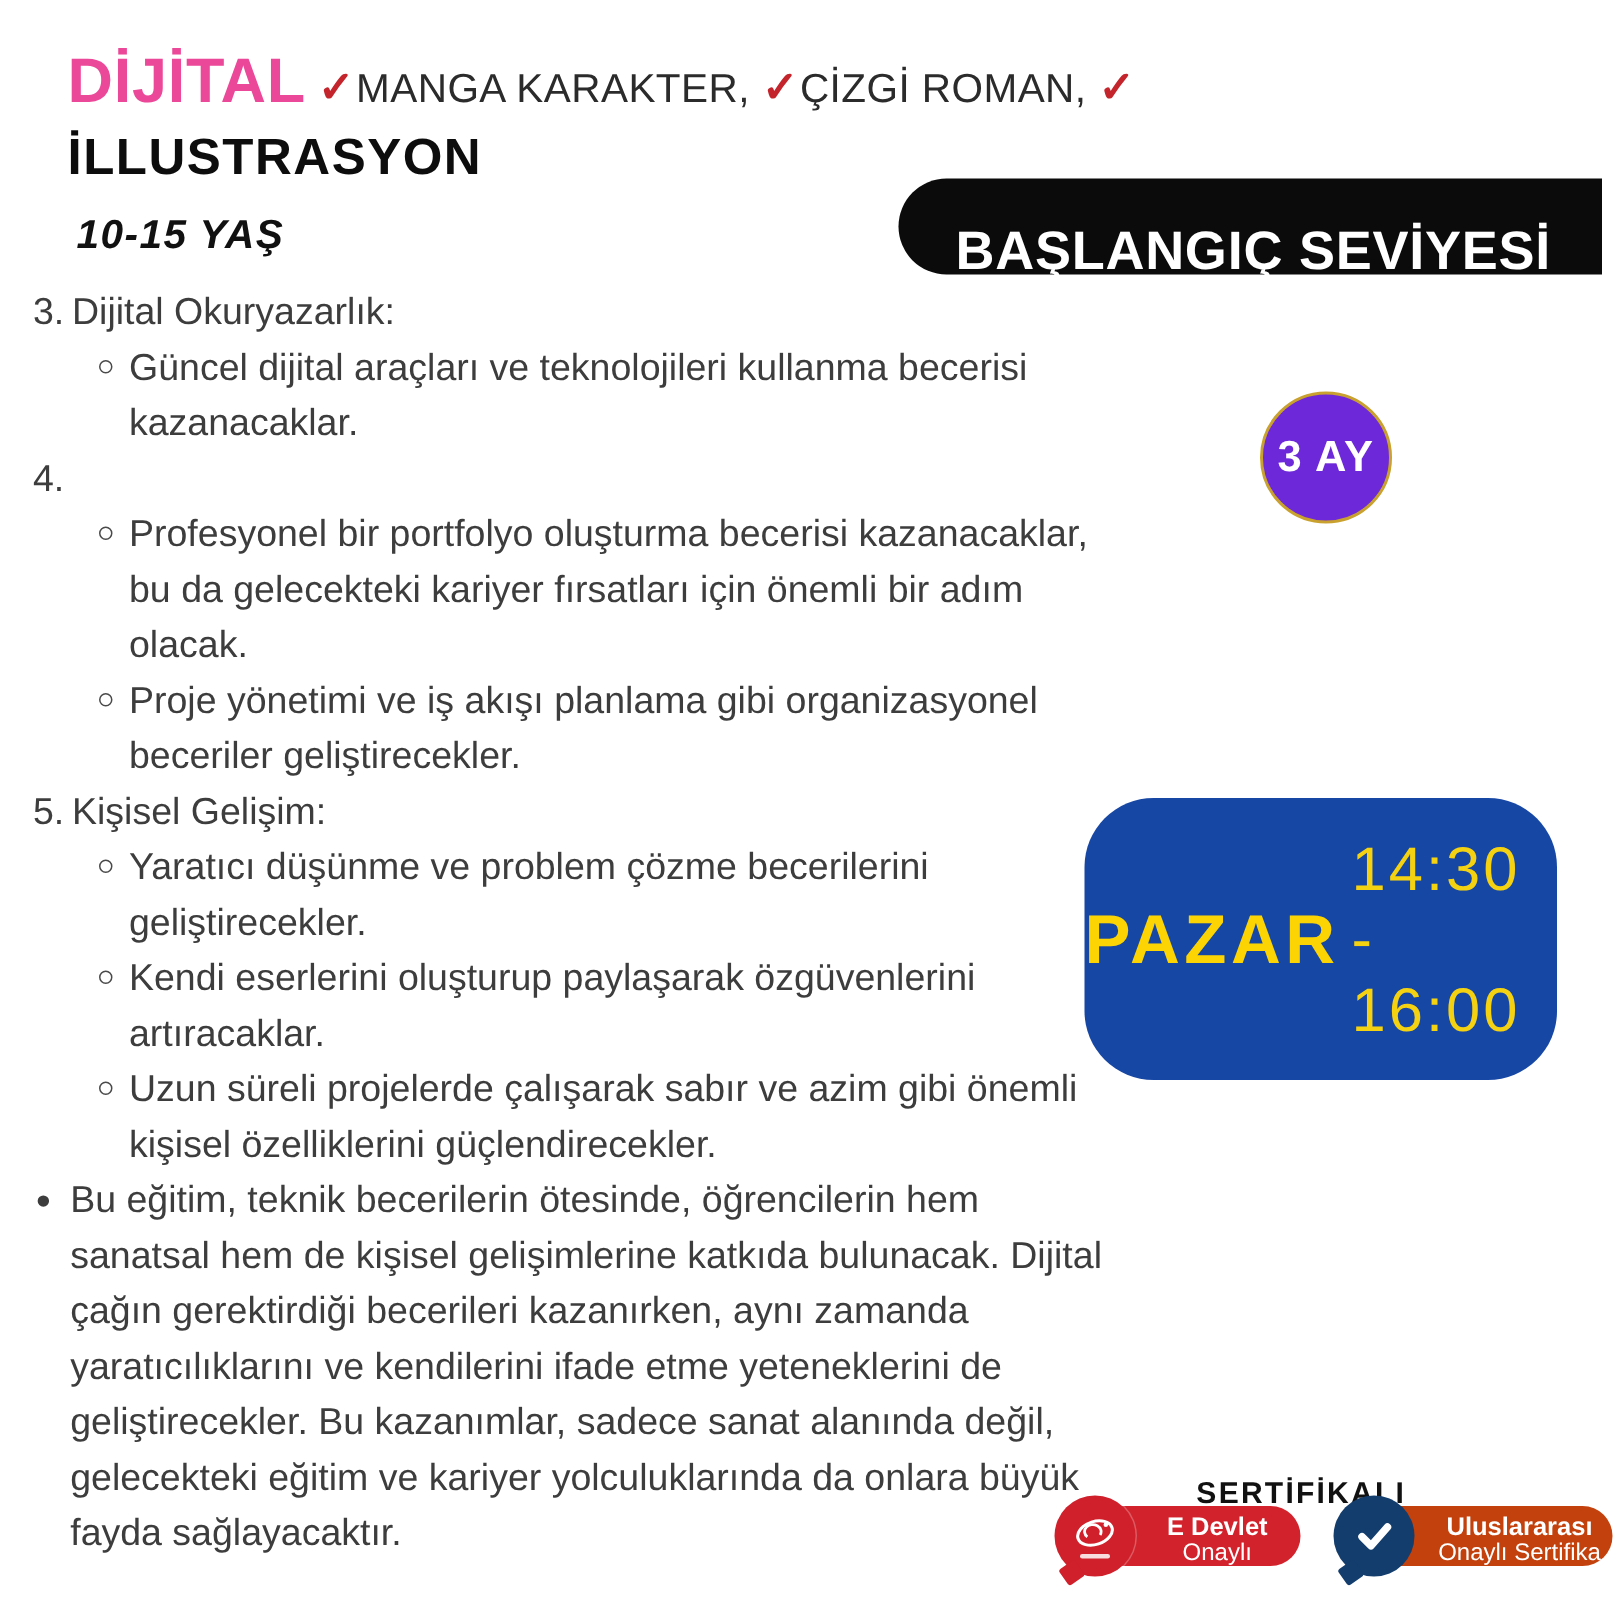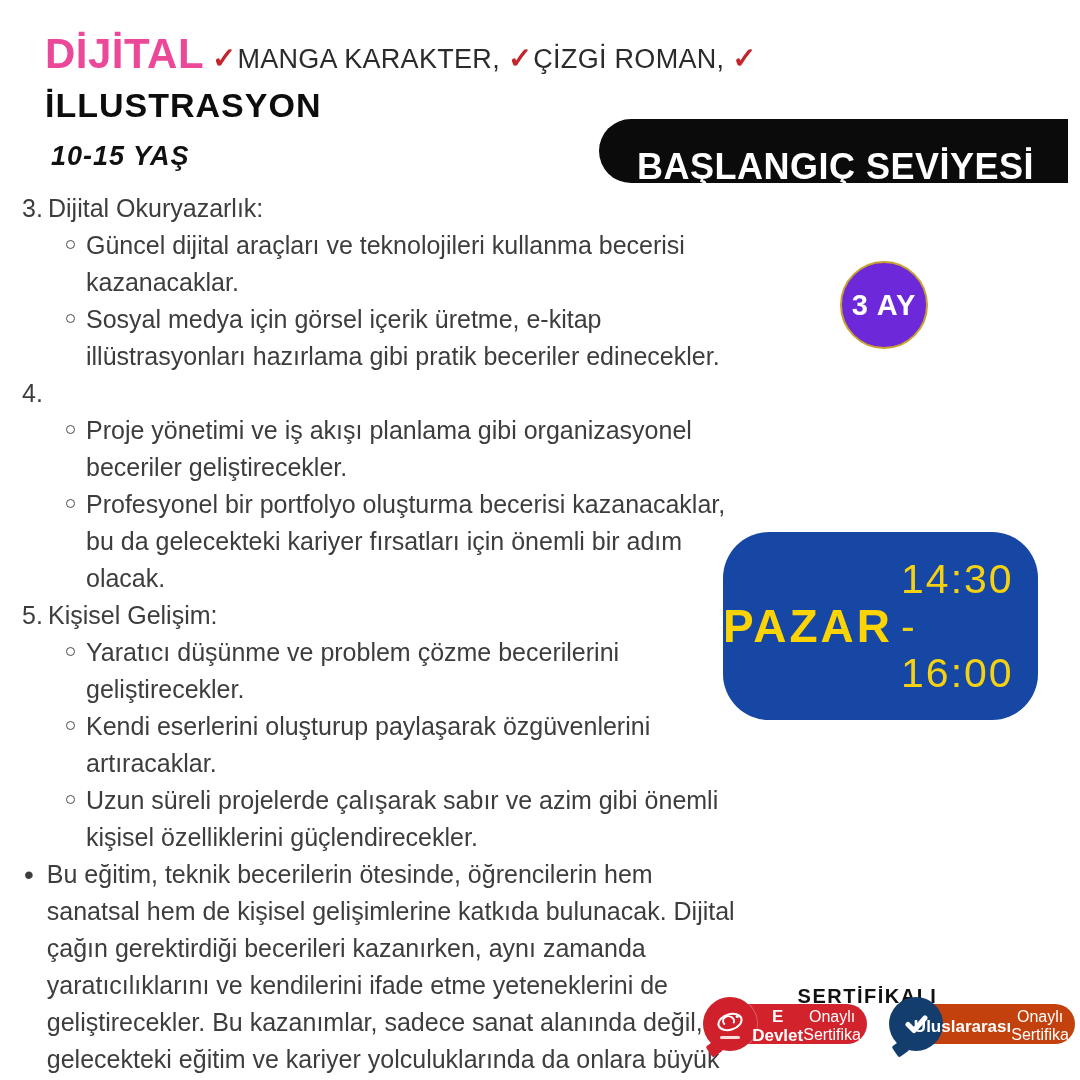--- a/index.html
+++ b/index.html
@@ -86,21 +86,21 @@
   .cert-heading {
     position:absolute; left:750px; top:973px; width:235px;
     text-align:center; font-size:20px; font-weight:700;
     letter-spacing:1.5px; color:#111;margin-top:12px;
   }
   .badge { position:absolute; height:40px; border-radius:21px; }
   .badge-red  { left:706px; top:1004px; width:161px; background:#d2232d; }
   .badge-blue { left:905px; top:1004px; width:170px; background:#c2410c; }
   .badge-text {
     position:absolute; top:4px; bottom:0; right:6px;
-    display:flex; flex-direction:row; align-items:center; justify-content:flex-end;
+    display:flex; flex-direction:column; align-items:center; justify-content:flex-start;
     color:#fff; text-align:center;
   }
   .badge-red  .badge-text { left:56px; }
   .badge-blue .badge-text { left:52px; }
   .badge-line1 { font-size:17px; font-weight:700; line-height:19px; }
   .badge-line2 { font-size:16px; font-weight:400; line-height:18px; }
   .badge-circle {
     position:absolute; width:54px; height:54px; border-radius:50%;
     top:-7px; display:flex; flex-direction:column;
     align-items:center; justify-content:center;
@@ -155,39 +155,35 @@
     <div class="item">
       <div class="item-head">
         <span class="item-number">3.</span>
         <span class="item-title">Dijital Okuryazarlık:</span>
       </div>
       <ul class="bullets">
         <li>
           <span class="ring"></span>
           <span>Güncel dijital araçları ve teknolojileri kullanma becerisi kazanacaklar.</span>
         </li>
-        <li>
-          <span class="ring"></span>
-          <span>Sosyal medya için görsel içerik üretme, e-kitap illüstrasyonları hazırlama gibi pratik beceriler edinecekler.</span>
-        </li>
       </ul>
     </div>
 
     <div class="item">
       <div class="item-head">
         <span class="item-number">4.</span>
       </div>
       <ul class="bullets">
         <li>
           <span class="ring"></span>
+          <span>Profesyonel bir portfolyo oluşturma becerisi kazanacaklar, bu da gelecekteki kariyer fırsatları için önemli bir adım olacak.</span>
+        </li>
+        <li>
+          <span class="ring"></span>
           <span>Proje yönetimi ve iş akışı planlama gibi organizasyonel beceriler geliştirecekler.</span>
-        </li>
-        <li>
-          <span class="ring"></span>
-          <span>Profesyonel bir portfolyo oluşturma becerisi kazanacaklar, bu da gelecekteki kariyer fırsatları için önemli bir adım olacak.</span>
         </li>
       </ul>
     </div>
 
     <div class="item">
       <div class="item-head">
         <span class="item-number">5.</span>
         <span class="item-title">Kişisel Gelişim:</span>
       </div>
       <ul class="bullets">

